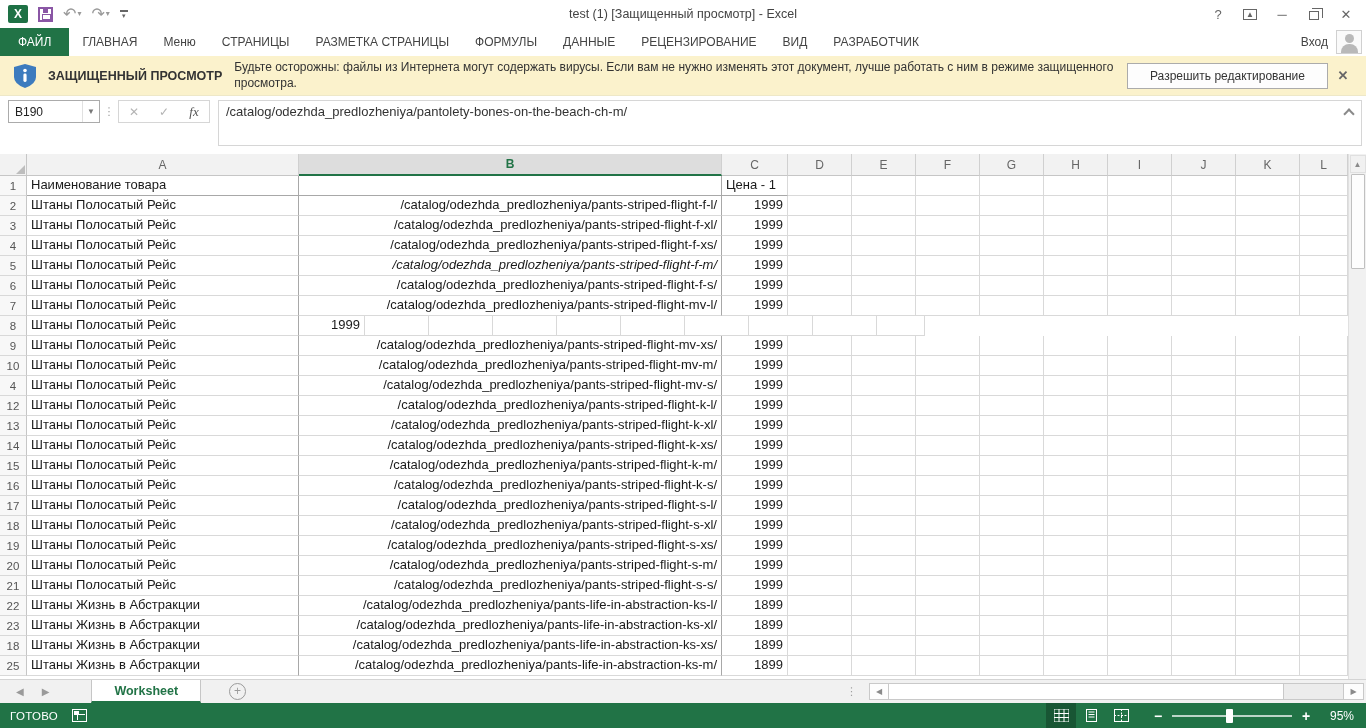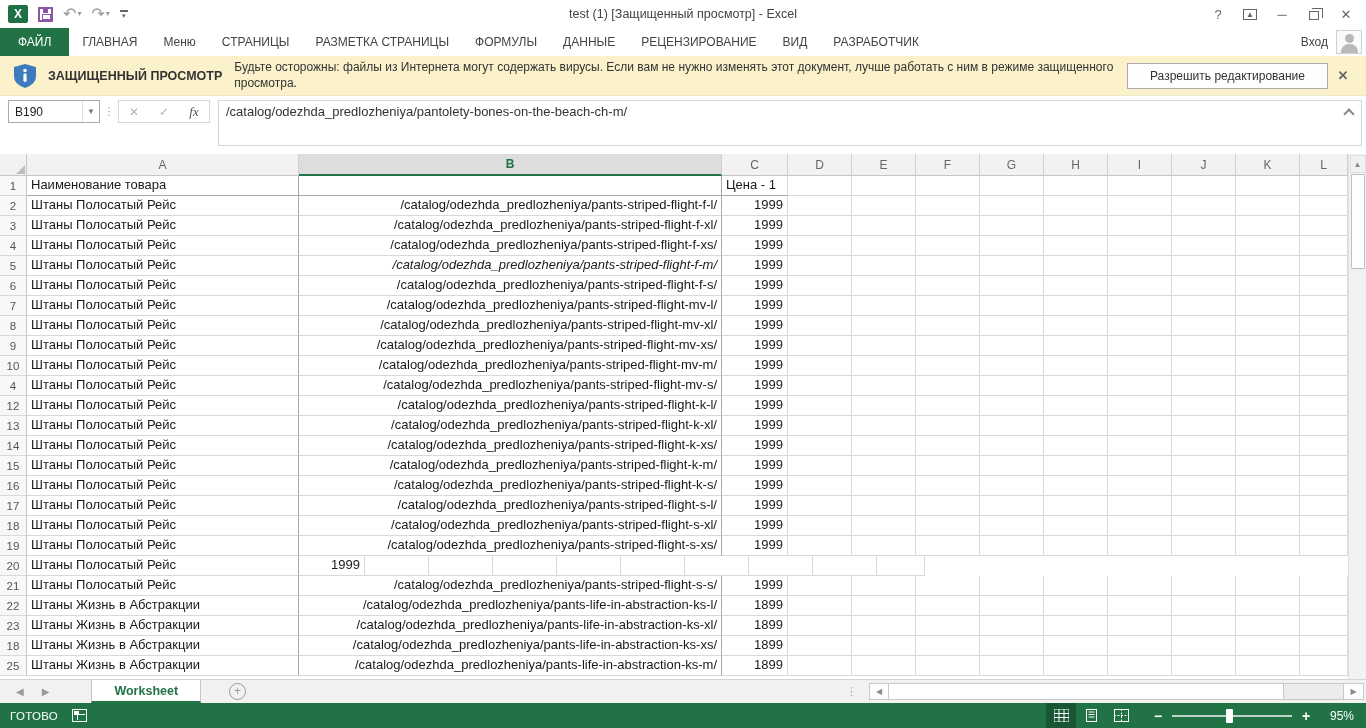--- a/index.html
+++ b/index.html
@@ -307,21 +307,20 @@
             <div class="c cG aleft" style="width: 64px;"></div>
             <div class="c cH aleft" style="width: 64px;"></div>
             <div class="c cI aleft" style="width: 64px;"></div>
             <div class="c cJ aleft" style="width: 64px;"></div>
             <div class="c cK aleft" style="width: 64px;"></div>
             <div class="c cL aleft" style="width: 48px;"></div>
           </div>
           <div class="grow">
             <div class="rh">8</div>
             <div class="c cA aleft" style="width: 272px;">Штаны Полосатый Рейс</div>
-            <div class="c cB aright" style="width: 423px;">/catalog/odezhda_predlozheniya/pants-striped-flight-mv-xl/</div>
             <div class="c cC aright" style="width: 66px;">1999</div>
             <div class="c cD aleft" style="width: 64px;"></div>
             <div class="c cE aleft" style="width: 64px;"></div>
             <div class="c cF aleft" style="width: 64px;"></div>
             <div class="c cG aleft" style="width: 64px;"></div>
             <div class="c cH aleft" style="width: 64px;"></div>
             <div class="c cI aleft" style="width: 64px;"></div>
             <div class="c cJ aleft" style="width: 64px;"></div>
             <div class="c cK aleft" style="width: 64px;"></div>
             <div class="c cL aleft" style="width: 48px;"></div>
@@ -487,20 +486,21 @@
             <div class="c cG aleft" style="width: 64px;"></div>
             <div class="c cH aleft" style="width: 64px;"></div>
             <div class="c cI aleft" style="width: 64px;"></div>
             <div class="c cJ aleft" style="width: 64px;"></div>
             <div class="c cK aleft" style="width: 64px;"></div>
             <div class="c cL aleft" style="width: 48px;"></div>
           </div>
           <div class="grow">
             <div class="rh">20</div>
             <div class="c cA aleft" style="width: 272px;">Штаны Полосатый Рейс</div>
+            <div class="c cB aright" style="width: 423px;">/catalog/odezhda_predlozheniya/pants-striped-flight-s-m/</div>
             <div class="c cC aright" style="width: 66px;">1999</div>
             <div class="c cD aleft" style="width: 64px;"></div>
             <div class="c cE aleft" style="width: 64px;"></div>
             <div class="c cF aleft" style="width: 64px;"></div>
             <div class="c cG aleft" style="width: 64px;"></div>
             <div class="c cH aleft" style="width: 64px;"></div>
             <div class="c cI aleft" style="width: 64px;"></div>
             <div class="c cJ aleft" style="width: 64px;"></div>
             <div class="c cK aleft" style="width: 64px;"></div>
             <div class="c cL aleft" style="width: 48px;"></div>

